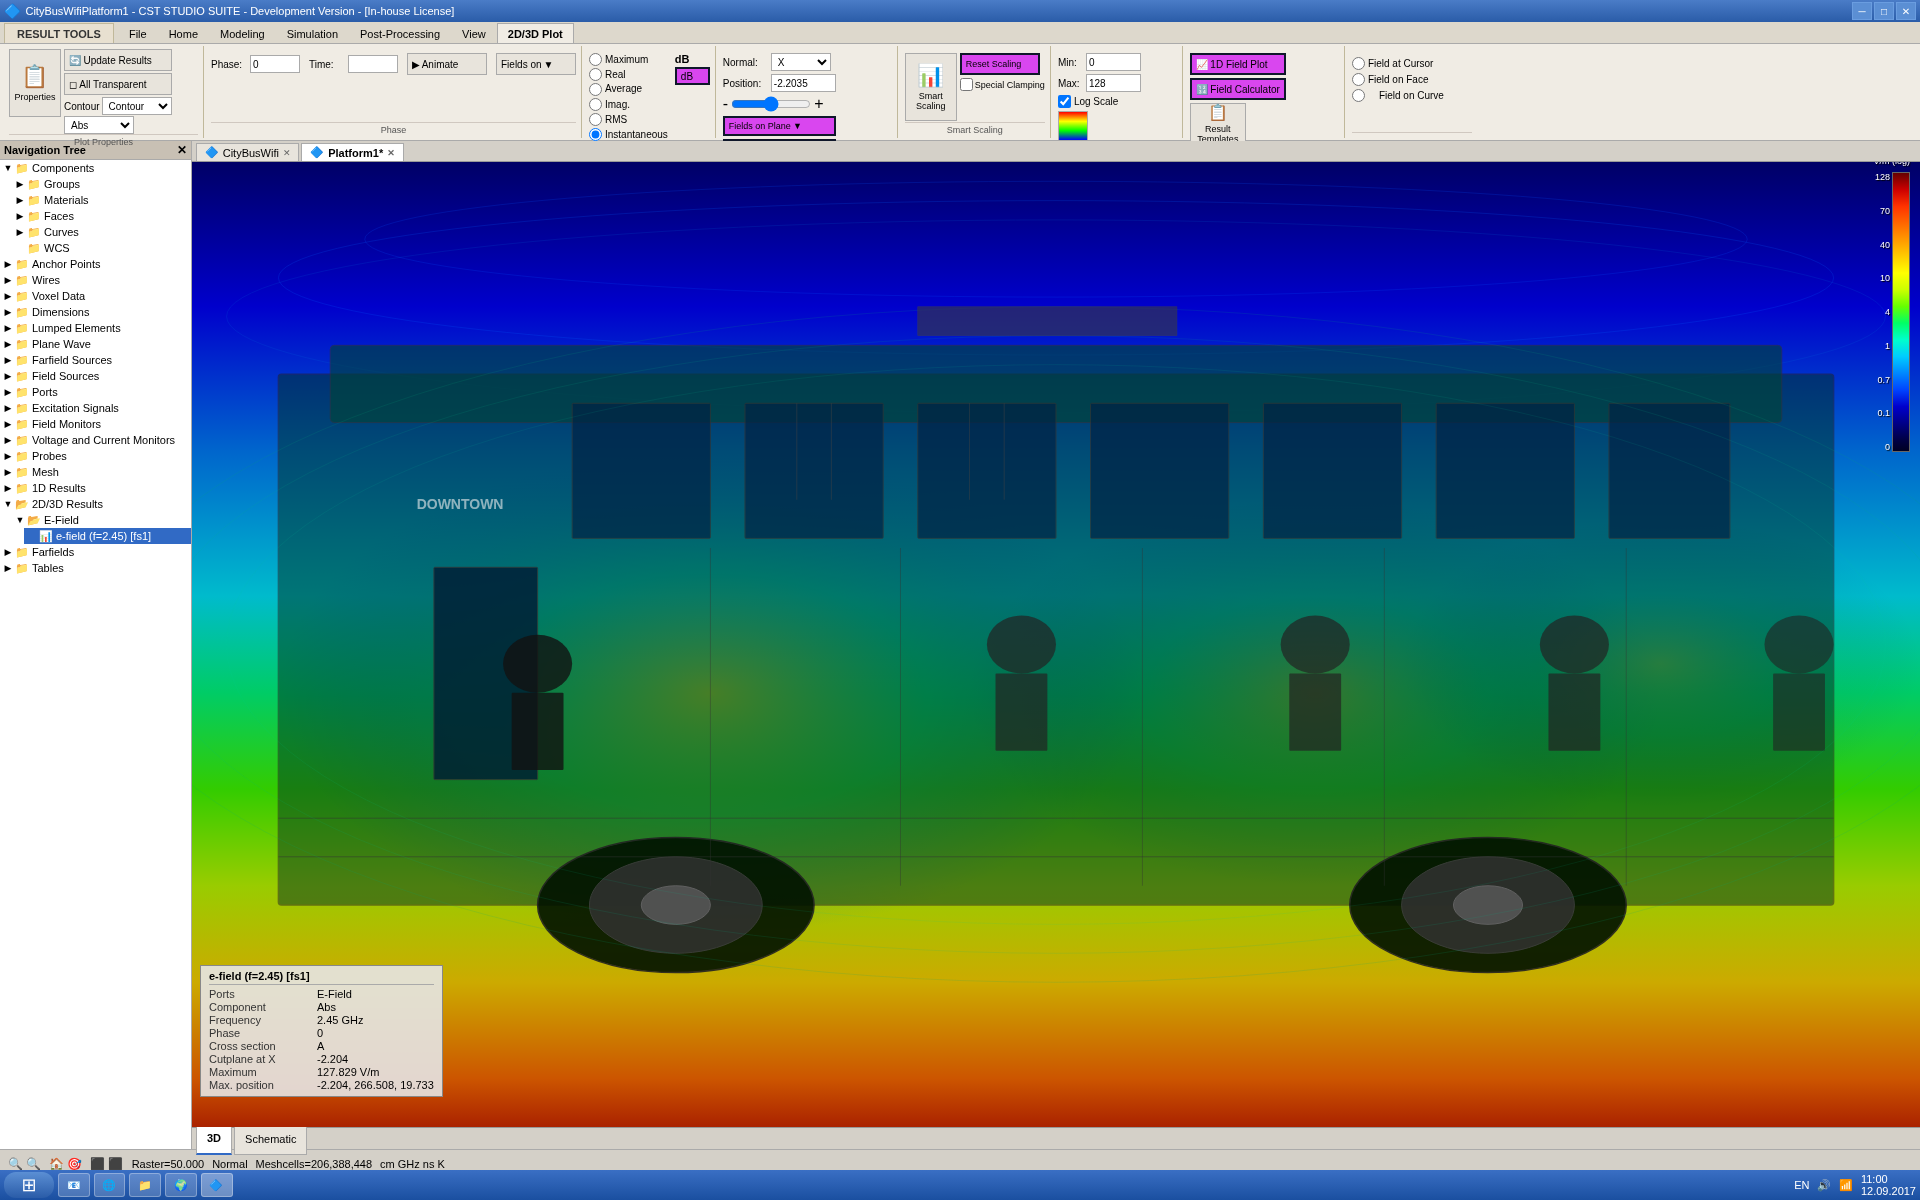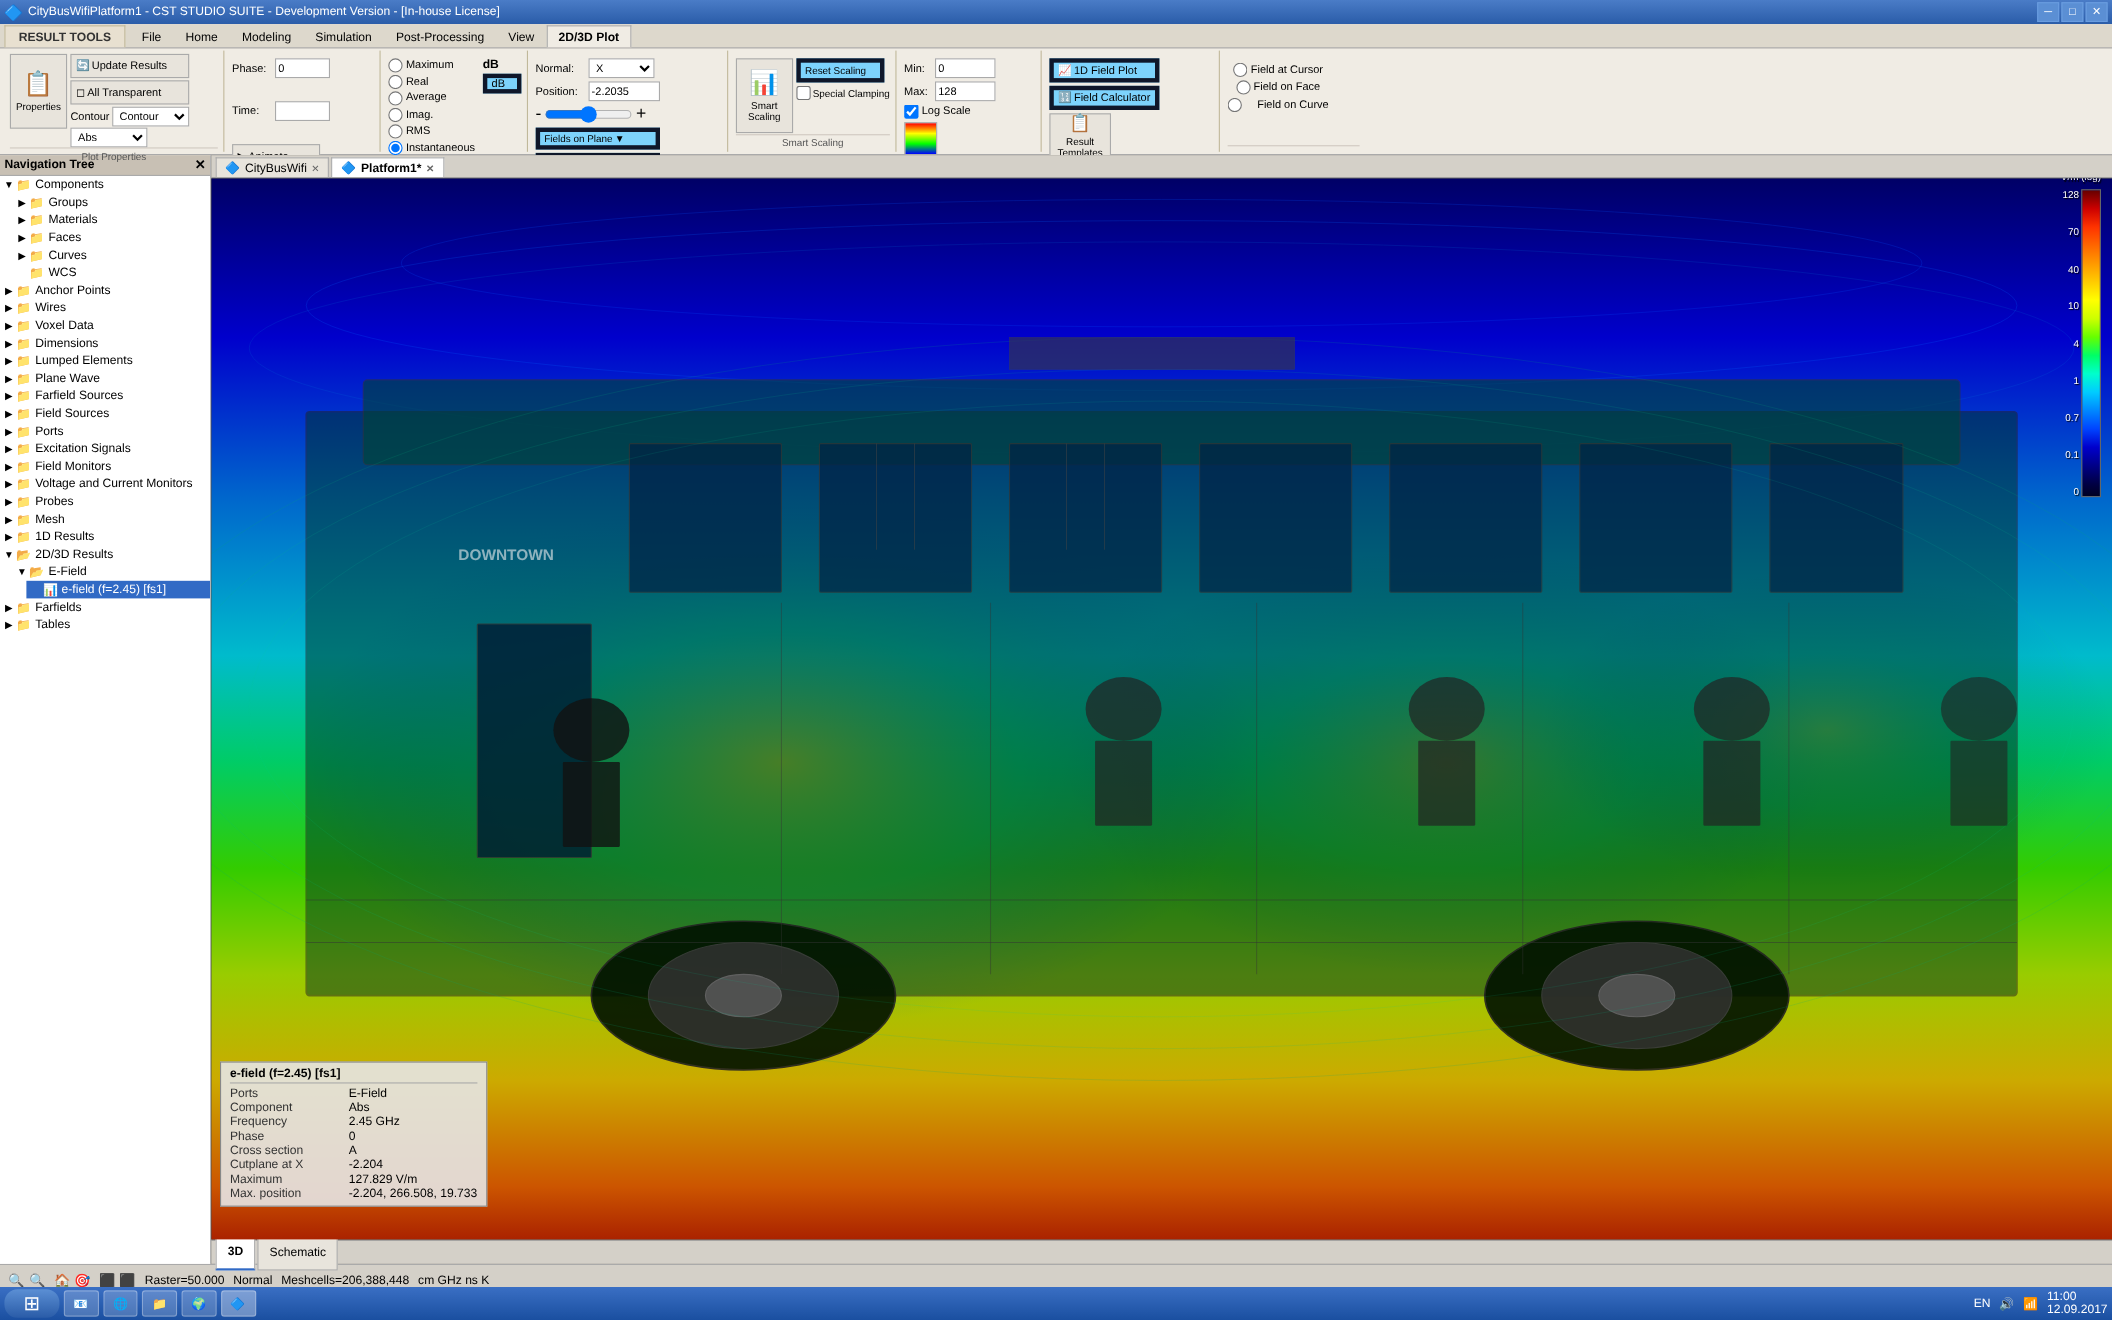--- a/index.html
+++ b/index.html
@@ -285,22 +285,22 @@
       display: flex;
       align-items: center;
       gap: 8px;
       color: white;
       font-size: 11px;
     }
 
     .small-btn {
       height: 18px;
       font-size: 10px;
-      border: 4px solid #0f172a;
-      background: #7dd3fc;
+      border: 2px solid #0f172a;
+      background: #d946ef;
       cursor: pointer;
       padding: 0 4px;
       display: flex;
       align-items: center;
       gap: 2px;
     }
 
     
     .ribbon-big-btn {
       display: flex;
@@ -422,21 +422,21 @@
               </select>
             </div>
           </div>
         </div>
       </div>
       <div class="rg-title">Plot Properties</div>
     </div>
 
     <div class="v-group" style="min-width:140px;">
       <div class="v-group-inner">
-        <div style="display:flex;flex-direction:column;gap:21px;padding-top:4px;">
+        <div style="display:flex;gap:9px;padding-top:4px;">
           <div style="display:flex;align-items:center;gap:4px;">
             <span style="font-size:10px;min-width:35px;">Phase:</span>
             <input type="number" class="small-input" style="width: 50px;" value="0">
           </div>
           <div style="display:flex;align-items:center;gap:4px;">
             <span style="font-size:10px;min-width:35px;">Time:</span>
             <input type="text" class="small-input" style="width: 50px;" value="">
           </div>
           <button class="small-btn" style="height:22px;width:80px;font-size:10px;border:1px solid #aaa;background:#e8e4dc;cursor:pointer;">
             <span>▶</span>
@@ -574,21 +574,21 @@
             <span style="font-size:16px;">📋</span>
             <span style="font-size:9px;text-align:center;">Result Templates</span>
           </button>
         </div>
       </div>
       <div class="rg-title">Tools</div>
     </div>
 
     <div class="v-group" style="min-width:130px;border-right:none;">
       <div class="v-group-inner">
-        <div style="display:flex;flex-direction:column;gap:3px;padding-top:8px;align-items:center;">
+        <div style="display:flex;flex-direction:column;gap:3px;padding-top:8px;">
           <div style="display:flex;align-items:center;gap:3px;">
             <input type="radio" name="fieldopt" style="">
             <span style="font-size:10px;">Field at Cursor</span>
           </div>
           <div style="display:flex;align-items:center;gap:3px;">
             <input type="radio" name="fieldopt" style="">
             <span style="font-size:10px;">Field on Face</span>
           </div>
           <div style="display:flex;align-items:center;gap:14px;">
             <input type="radio" name="fieldopt" style="">

